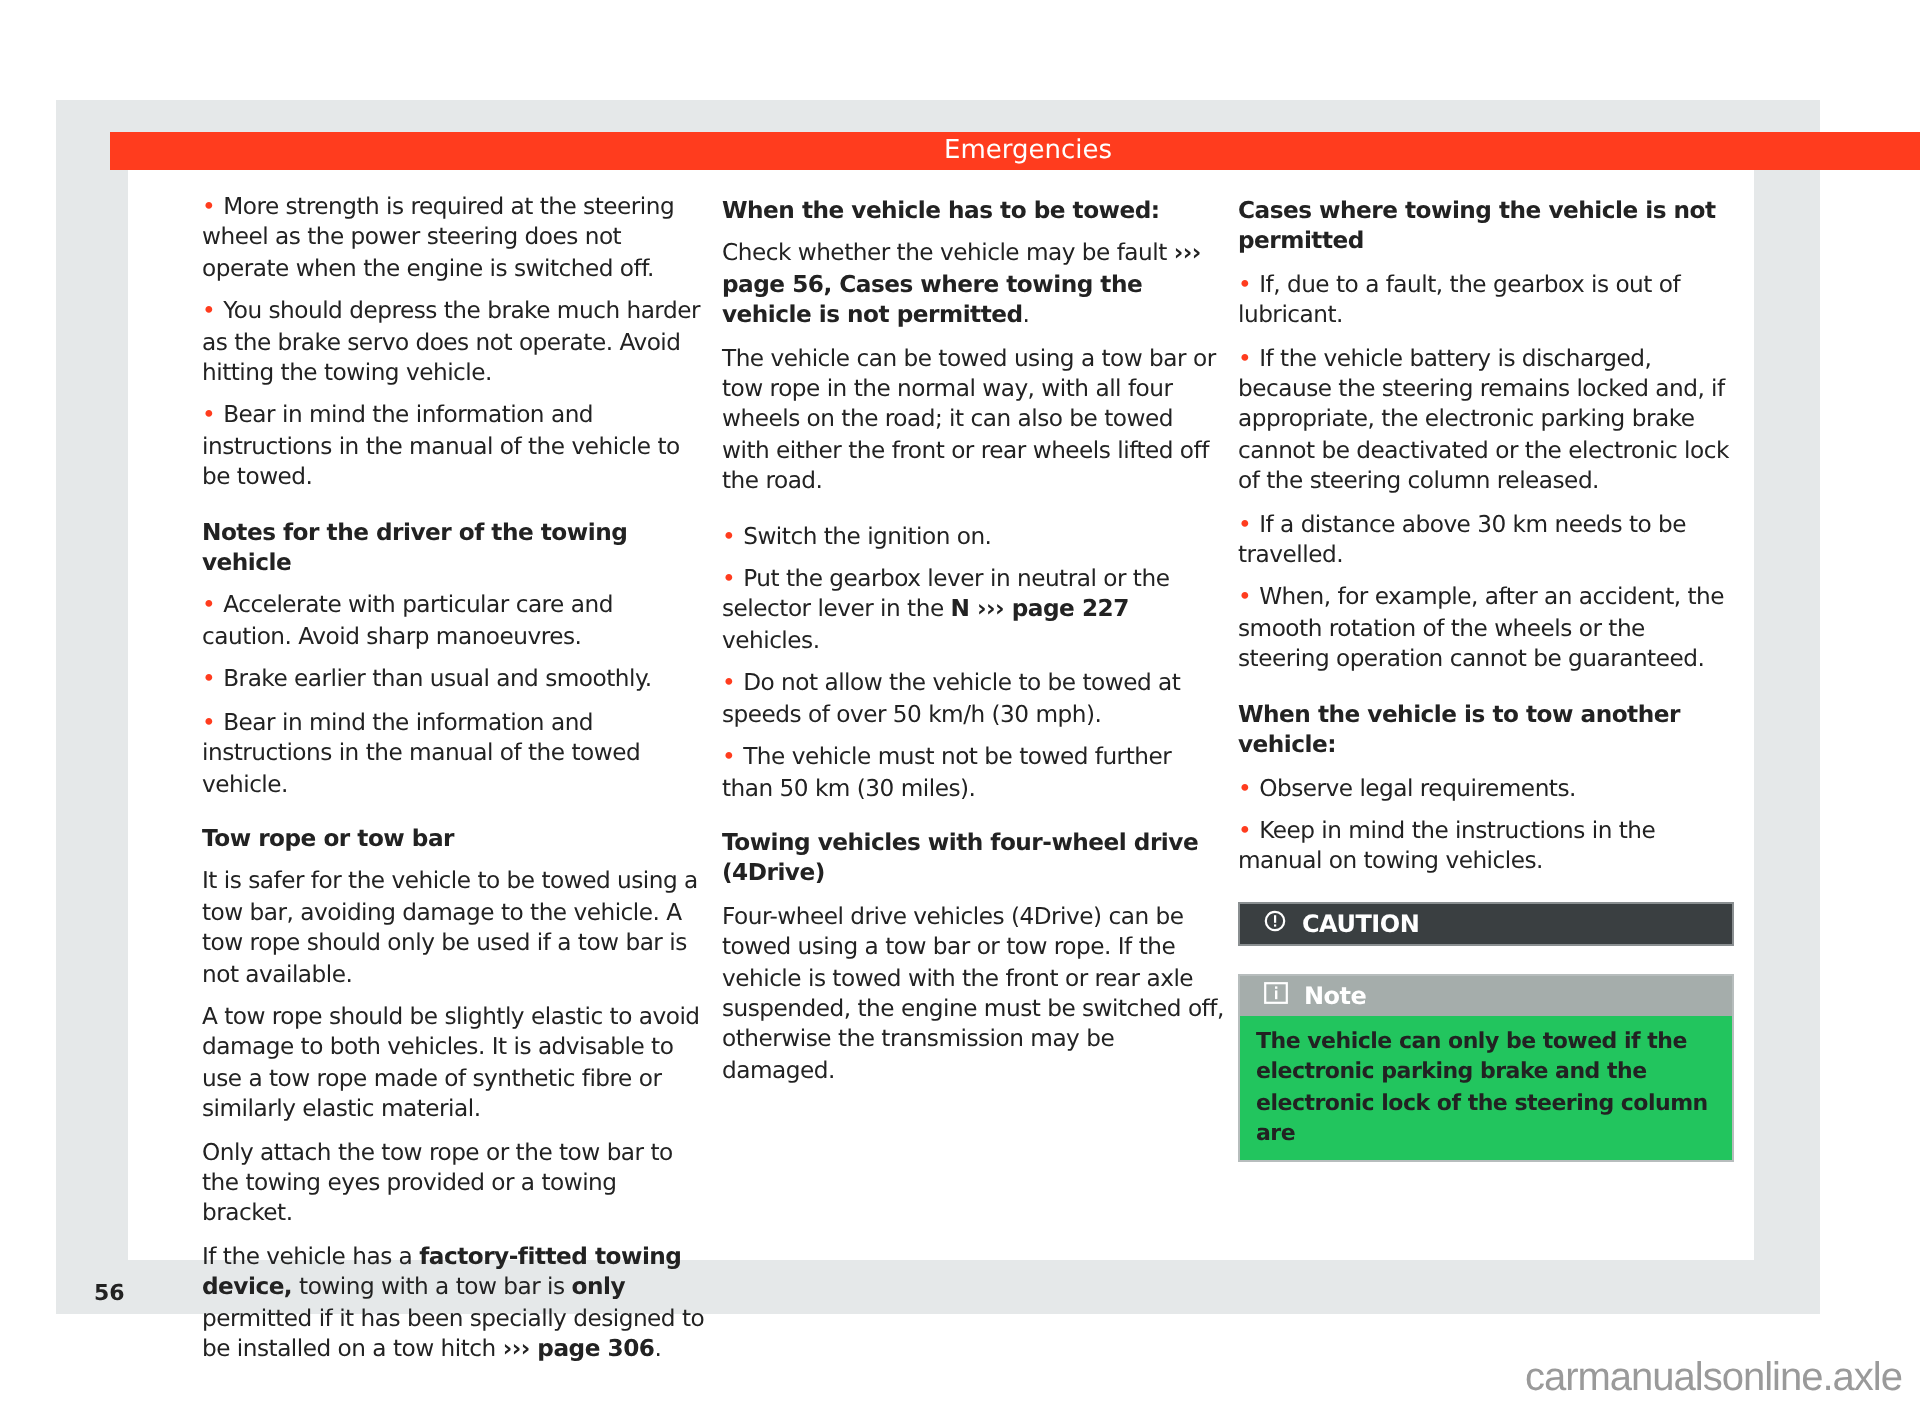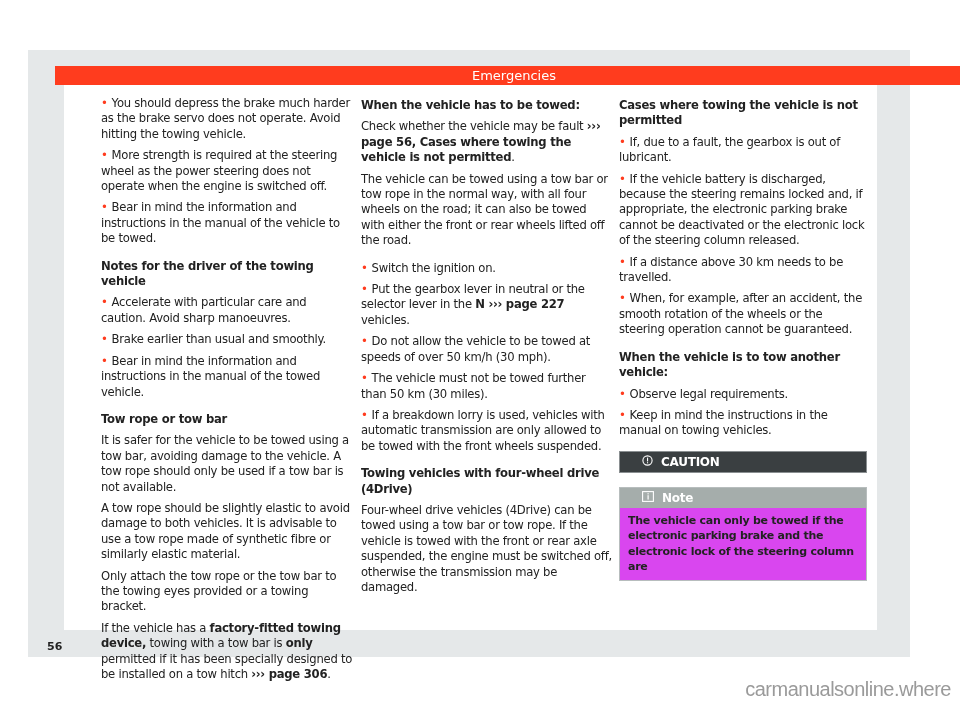--- a/index.html
+++ b/index.html
@@ -27,66 +27,65 @@
     .col1 { left: 101px; }
     .col2 { left: 361px; }
     .col3 { left: 619px; width: 248px; }
     p { margin: 0 0 6px 0; }
     .bul::before { content: "\2022"; color: #ff3c1e; margin-right: 4px; }
     h4 { margin: 12px 0 6px 0; font-size: 11.6px; font-weight: 700; line-height: 15.4px; }
     h4.first { margin-top: 2px; }
     b { font-weight: 700; }
     .box { border: 1px solid #8a8f91; margin-top: 12px; }
     .box-head {
-      height: 20px; line-height: 20px; padding-left: 22px; color: #fff; font-weight: 700; font-size: 12px;
+      height: 20px; line-height: 20px; padding-left: 12px; color: #fff; font-weight: 700; font-size: 12px;
     }
     .caution .box-head { background: #3a3f41; }
     .caution .box-body { background: #fcefe9; }
     .note { border-color: #b7bdbd; }
     .note .box-head { background: #a5adab; }
-    .note .box-body { background: #d946ef; }
+    .note .box-body { background: #22c55e; }
     .box-body { padding: 5px 8px 6px 8px; font-weight: 700; font-size: 11px; line-height: 15.4px; }
     .icon { display: inline-block; margin-right: 8px; font-weight: 400; }
     .page-num { position: absolute; left: 47px; top: 640px; font-size: 11px; font-weight: 700; }
     .watermark {
       position: absolute; right: 9px; top: 678px; font-size: 20px; color: #9a9a9a;
       font-family: "Liberation Sans", sans-serif; letter-spacing: -0.5px;
     }
   </style>
 </head>
 <body>
 
 <div class="frame"></div>
 <div class="page"></div>
 <div class="header-band">Emergencies</div>
 
 <div class="col col1">
+  <p class="bul">More strength is required at the steering wheel as the power steering does not operate when the engine is switched off.</p>
   <p class="bul">You should depress the brake much harder as the brake servo does not operate. Avoid hitting the towing vehicle.</p>
-  <p class="bul">More strength is required at the steering wheel as the power steering does not operate when the engine is switched off.</p>
   <p class="bul">Bear in mind the information and instructions in the manual of the vehicle to be towed.</p>
   <h4>Notes for the driver of the towing vehicle</h4>
   <p class="bul">Accelerate with particular care and caution. Avoid sharp manoeuvres.</p>
   <p class="bul">Brake earlier than usual and smoothly.</p>
   <p class="bul">Bear in mind the information and instructions in the manual of the towed vehicle.</p>
   <h4>Tow rope or tow bar</h4>
   <p>It is safer for the vehicle to be towed using a tow bar, avoiding damage to the vehicle. A tow rope should only be used if a tow bar is not available.</p>
   <p>A tow rope should be slightly elastic to avoid damage to both vehicles. It is advisable to use a tow rope made of synthetic fibre or similarly elastic material.</p>
   <p>Only attach the tow rope or the tow bar to the towing eyes provided or a towing bracket.</p>
   <p><span>If the vehicle has a </span><b>factory-fitted towing device,</b><span> towing with a tow bar is </span><b>only</b><span> permitted if it has been specially designed to be installed on a tow hitch </span><b>››› page 306</b><span>.</span></p>
 </div>
 
 <div class="col col2">
   <h4 class="first">When the vehicle has to be towed:</h4>
   <p><span>Check whether the vehicle may be fault </span><b>››› page 56, Cases where towing the vehicle is not permitted</b><span>.</span></p>
   <p>The vehicle can be towed using a tow bar or tow rope in the normal way, with all four wheels on the road; it can also be towed with either the front or rear wheels lifted off the road.</p>
   <p class="bul" style="margin-top:12px">Switch the ignition on.</p>
   <p class="bul"><span>Put the gearbox lever in neutral or the selector lever in the </span><b>N ››› page 227</b><span> vehicles.</span></p>
   <p class="bul">Do not allow the vehicle to be towed at speeds of over 50 km/h (30 mph).</p>
   <p class="bul">The vehicle must not be towed further than 50 km (30 miles).</p>
-  <p class="bul">If a breakdown lorry is used, vehicles with automatic transmission are only allowed to be towed with the front wheels suspended.</p>
   <h4>Towing vehicles with four-wheel drive (4Drive)</h4>
   <p>Four-wheel drive vehicles (4Drive) can be towed using a tow bar or tow rope. If the vehicle is towed with the front or rear axle suspended, the engine must be switched off, otherwise the transmission may be damaged.</p>
 </div>
 
 <div class="col col3">
   <h4 class="first">Cases where towing the vehicle is not permitted</h4>
   <p class="bul">If, due to a fault, the gearbox is out of lubricant.</p>
   <p class="bul">If the vehicle battery is discharged, because the steering remains locked and, if appropriate, the electronic parking brake cannot be deactivated or the electronic lock of the steering column released.</p>
   <p class="bul">If a distance above 30 km needs to be travelled.</p>
   <p class="bul">When, for example, after an accident, the smooth rotation of the wheels or the steering operation cannot be guaranteed.</p>
@@ -110,13 +109,13 @@
             <rect x="0.6" y="0.6" width="10.8" height="9.8" fill="none" stroke="#fff" stroke-width="1.1"></rect>
             <rect x="5.5" y="2.2" width="1.2" height="1.2" fill="#fff"></rect>
             <rect x="5.5" y="4.2" width="1.2" height="4.4" fill="#fff"></rect>
           </svg></span><span>Note</span>
     </div>
     <div class="box-body">The vehicle can only be towed if the electronic parking brake and the electronic lock of the steering column are</div>
   </div>
 </div>
 
 <div class="page-num">56</div>
-<div class="watermark">carmanualsonline.where</div>
+<div class="watermark">carmanualsonline.axle</div>
 
 </body></html>

